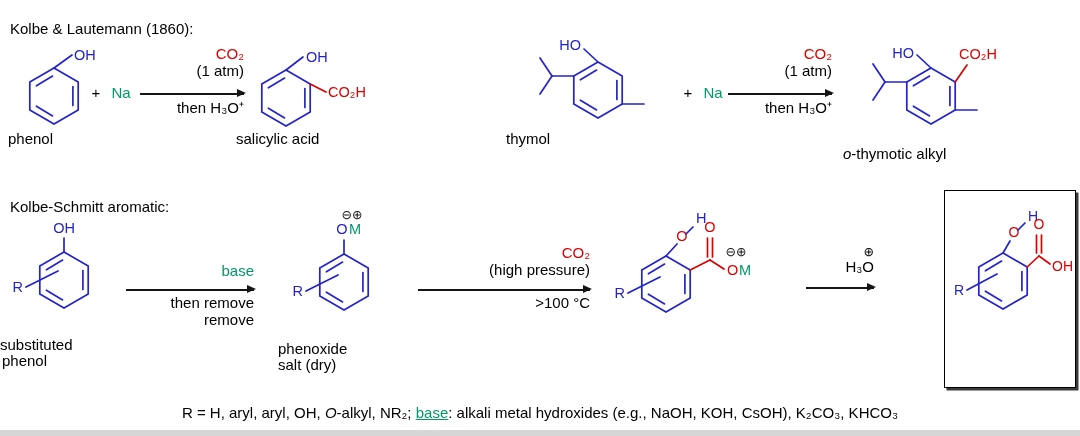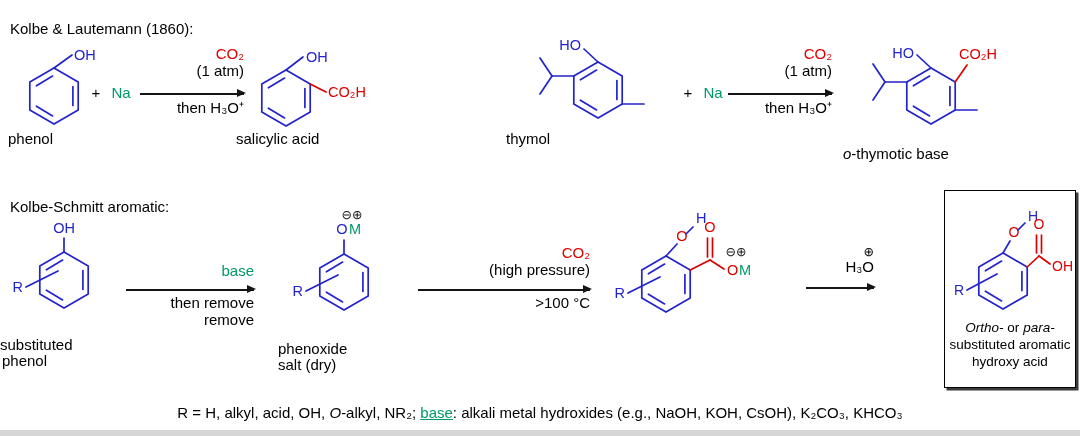--- a/index.html
+++ b/index.html
@@ -97,21 +97,21 @@
   <use href="#benzene" transform="translate(88,82)"></use>
   <line class="bond" x1="88" y1="54" x2="74" y2="41"></line>
   <text class="blue" x="71" y="44" text-anchor="end">HO</text>
   <line class="bond rb" x1="112.2" y1="68" x2="124" y2="51"></line>
   <text class="red" x="116" y="45">CO₂H</text>
   <line class="bond" x1="63.8" y1="68" x2="42" y2="68"></line>
   <line class="bond" x1="42" y1="68" x2="30" y2="50"></line>
   <line class="bond" x1="42" y1="68" x2="30" y2="86"></line>
   <line class="bond" x1="112.2" y1="96" x2="134" y2="96"></line>
 </svg>
-<div class="cap" style="left:843px;top:145px;width:185px"><span class="it">o</span><span>-thymotic base</span></div>
+<div class="cap" style="left:843px;top:145px;width:185px"><span class="it">o</span><span>-thymotic alkyl</span></div>
 
 <div class="title" style="left:10px;top:198px">Kolbe-Schmitt aromatic:</div>
 
 <svg class="struct" style="left:2px;top:212px" width="130" height="124" viewBox="0 0 130 124">
   <use href="#benzene" transform="translate(62,68)"></use>
   <line class="bond" x1="62" y1="40" x2="62" y2="26"></line>
   <text class="blue" x="62" y="21" text-anchor="middle">OH</text>
   <line class="bond" x1="24" y1="75" x2="56" y2="59"></line>
   <text class="blue" x="21" y="80" text-anchor="end">R</text>
 </svg>
@@ -177,24 +177,19 @@
     <text class="red" x="67" y="28" text-anchor="middle">O</text>
     <line class="bond" x1="71" y1="21" x2="78" y2="14"></line>
     <text class="blue" x="81" y="12">H</text>
     <line class="bond rb" x1="80.2" y1="58" x2="92" y2="47"></line>
     <line class="bond rb" x1="89.5" y1="44" x2="89.5" y2="26"></line>
     <line class="bond rb" x1="94.5" y1="44" x2="94.5" y2="26"></line>
     <text class="red" x="92" y="20" text-anchor="middle">O</text>
     <line class="bond rb" x1="92" y1="47" x2="103" y2="55"></line>
     <text class="red" x="105" y="62">OH</text>
   </svg>
-  <div class="boxcap">
-    <div><span class="it">Ortho-</span><span> or </span><span class="it">para-</span></div>
-    <div>substituted aromatic</div>
-    <div>hydroxy acid</div>
-  </div>
 </div>
 
 <div class="footnote">
-  <span>R = H, alkyl, acid, OH, </span><span class="it">O</span><span>-alkyl, NR₂; </span><span class="green ul">base</span><span>: alkali metal hydroxides (e.g., NaOH, KOH, CsOH), K₂CO₃, KHCO₃</span>
+  <span>R = H, aryl, aryl, OH, </span><span class="it">O</span><span>-alkyl, NR₂; </span><span class="green ul">base</span><span>: alkali metal hydroxides (e.g., NaOH, KOH, CsOH), K₂CO₃, KHCO₃</span>
 </div>
 
 <div class="bottombar"></div>
 
 </body></html>

